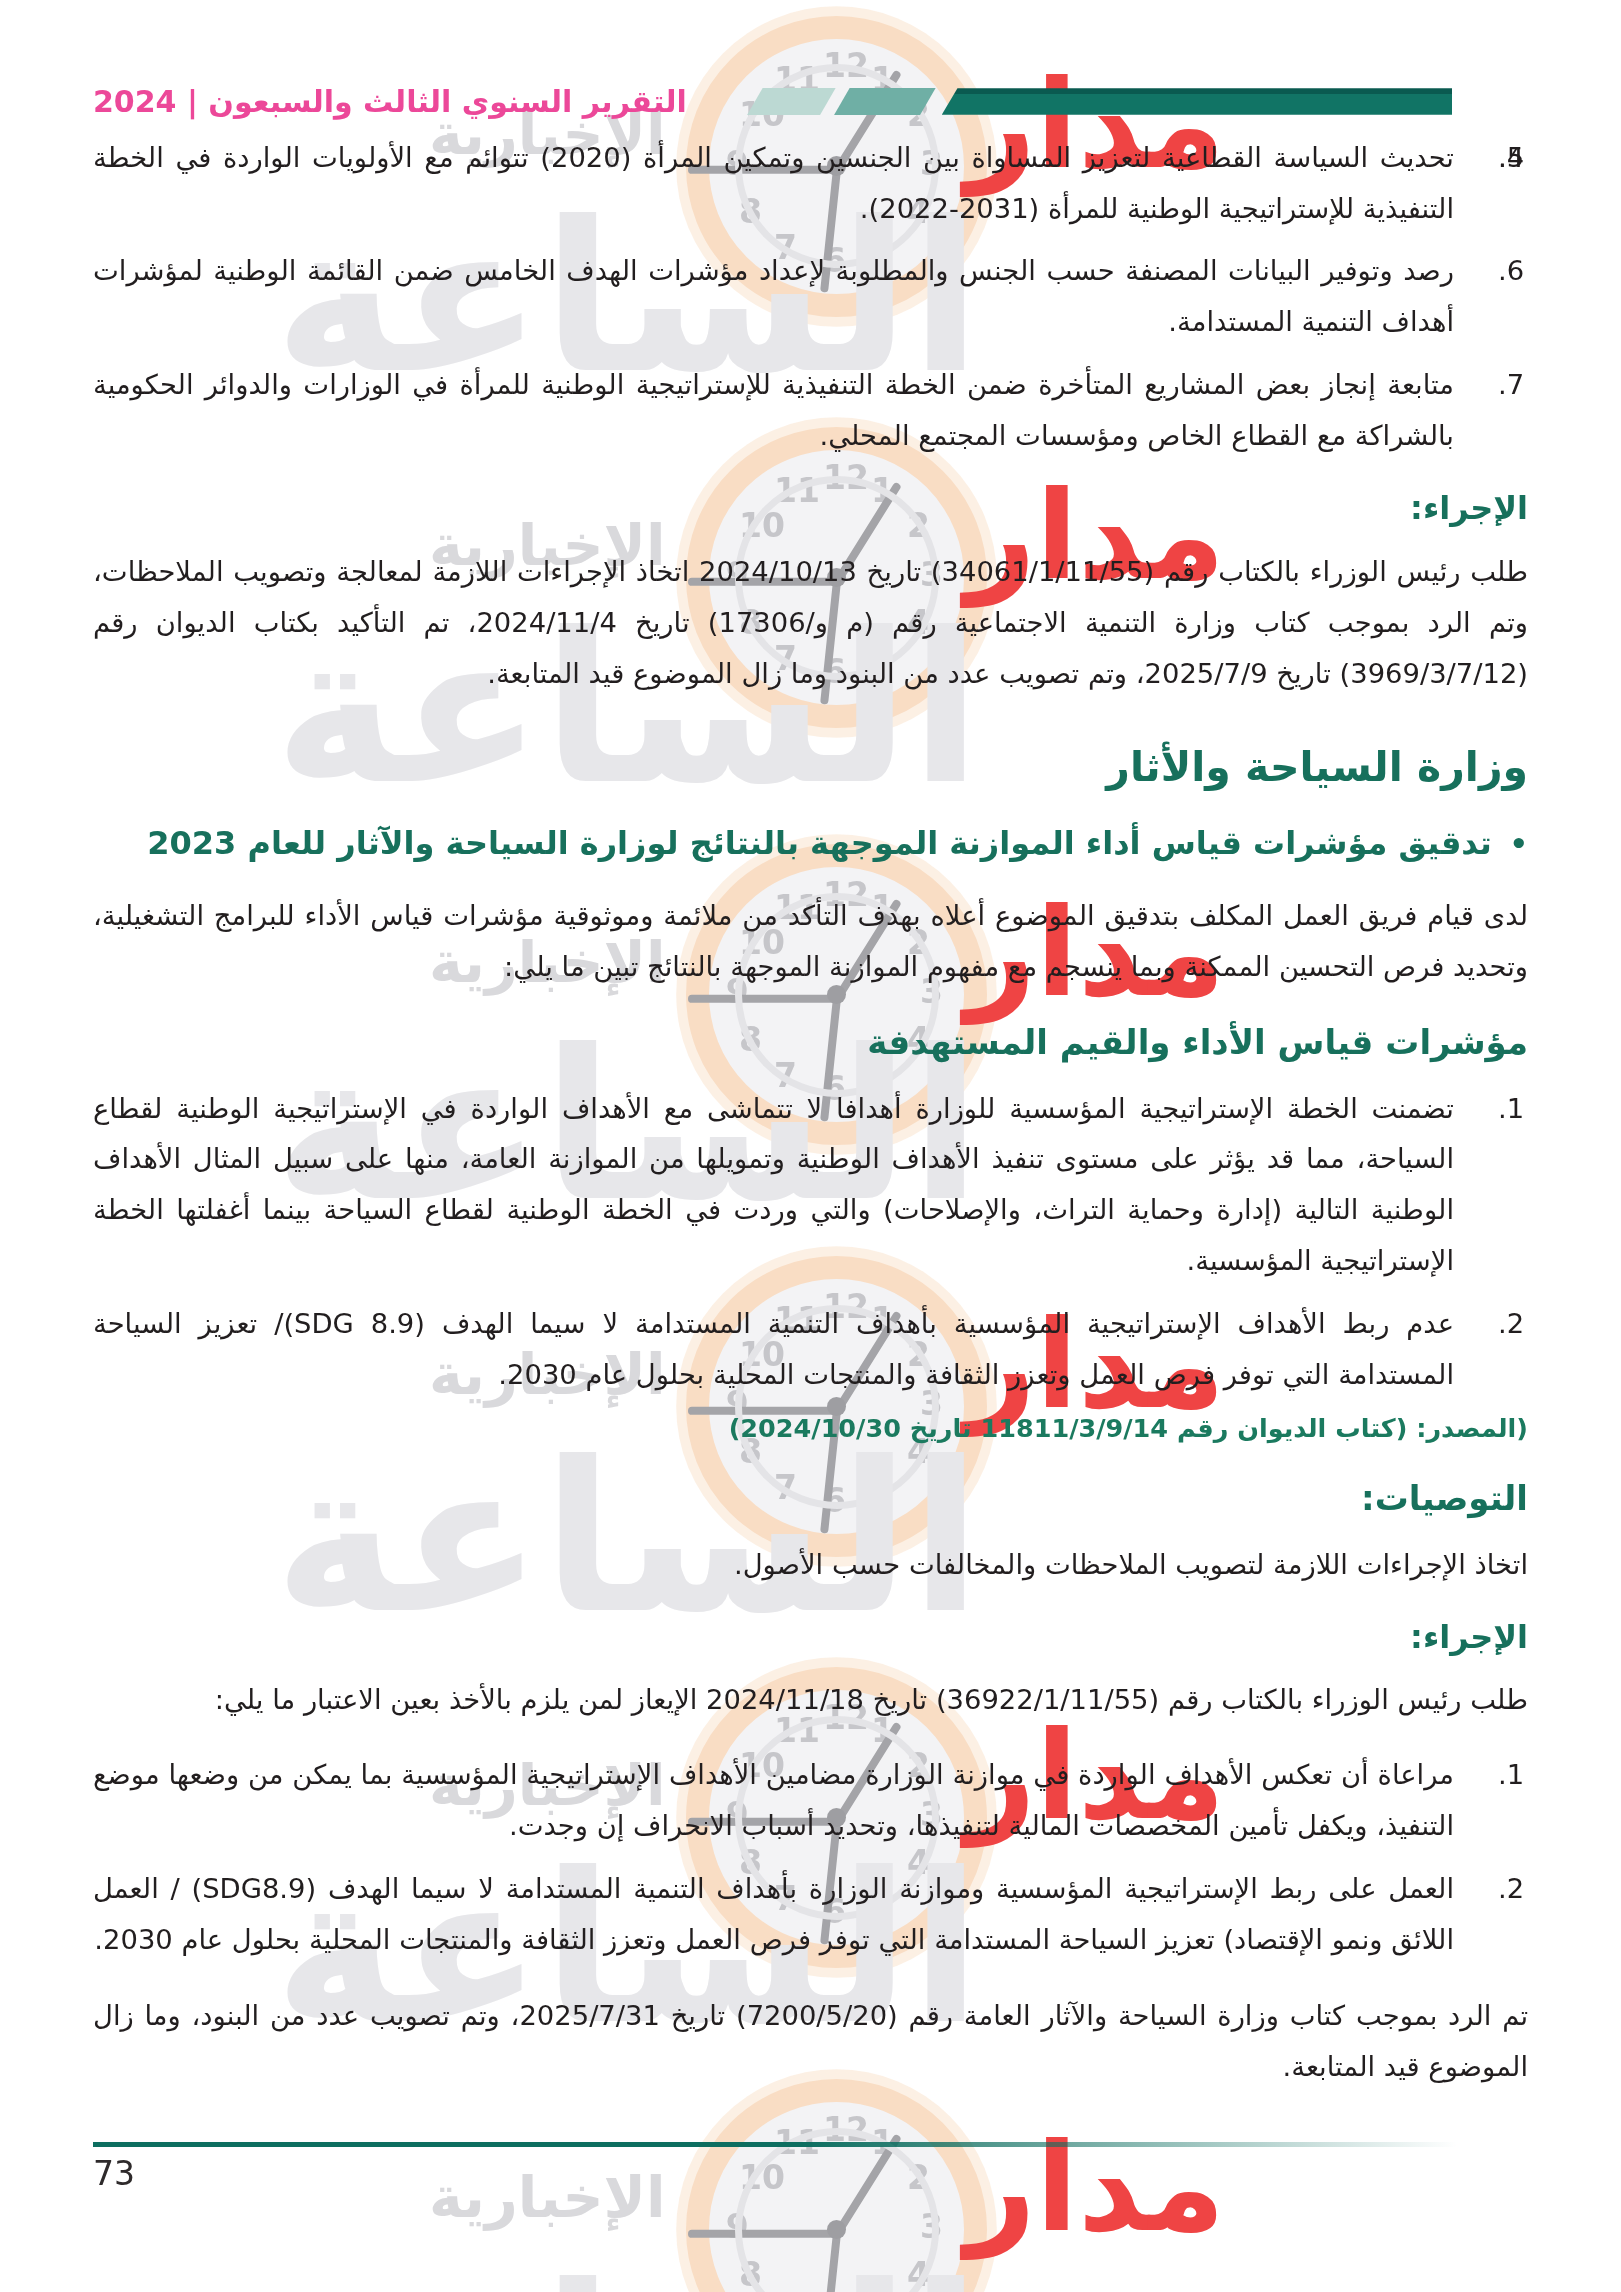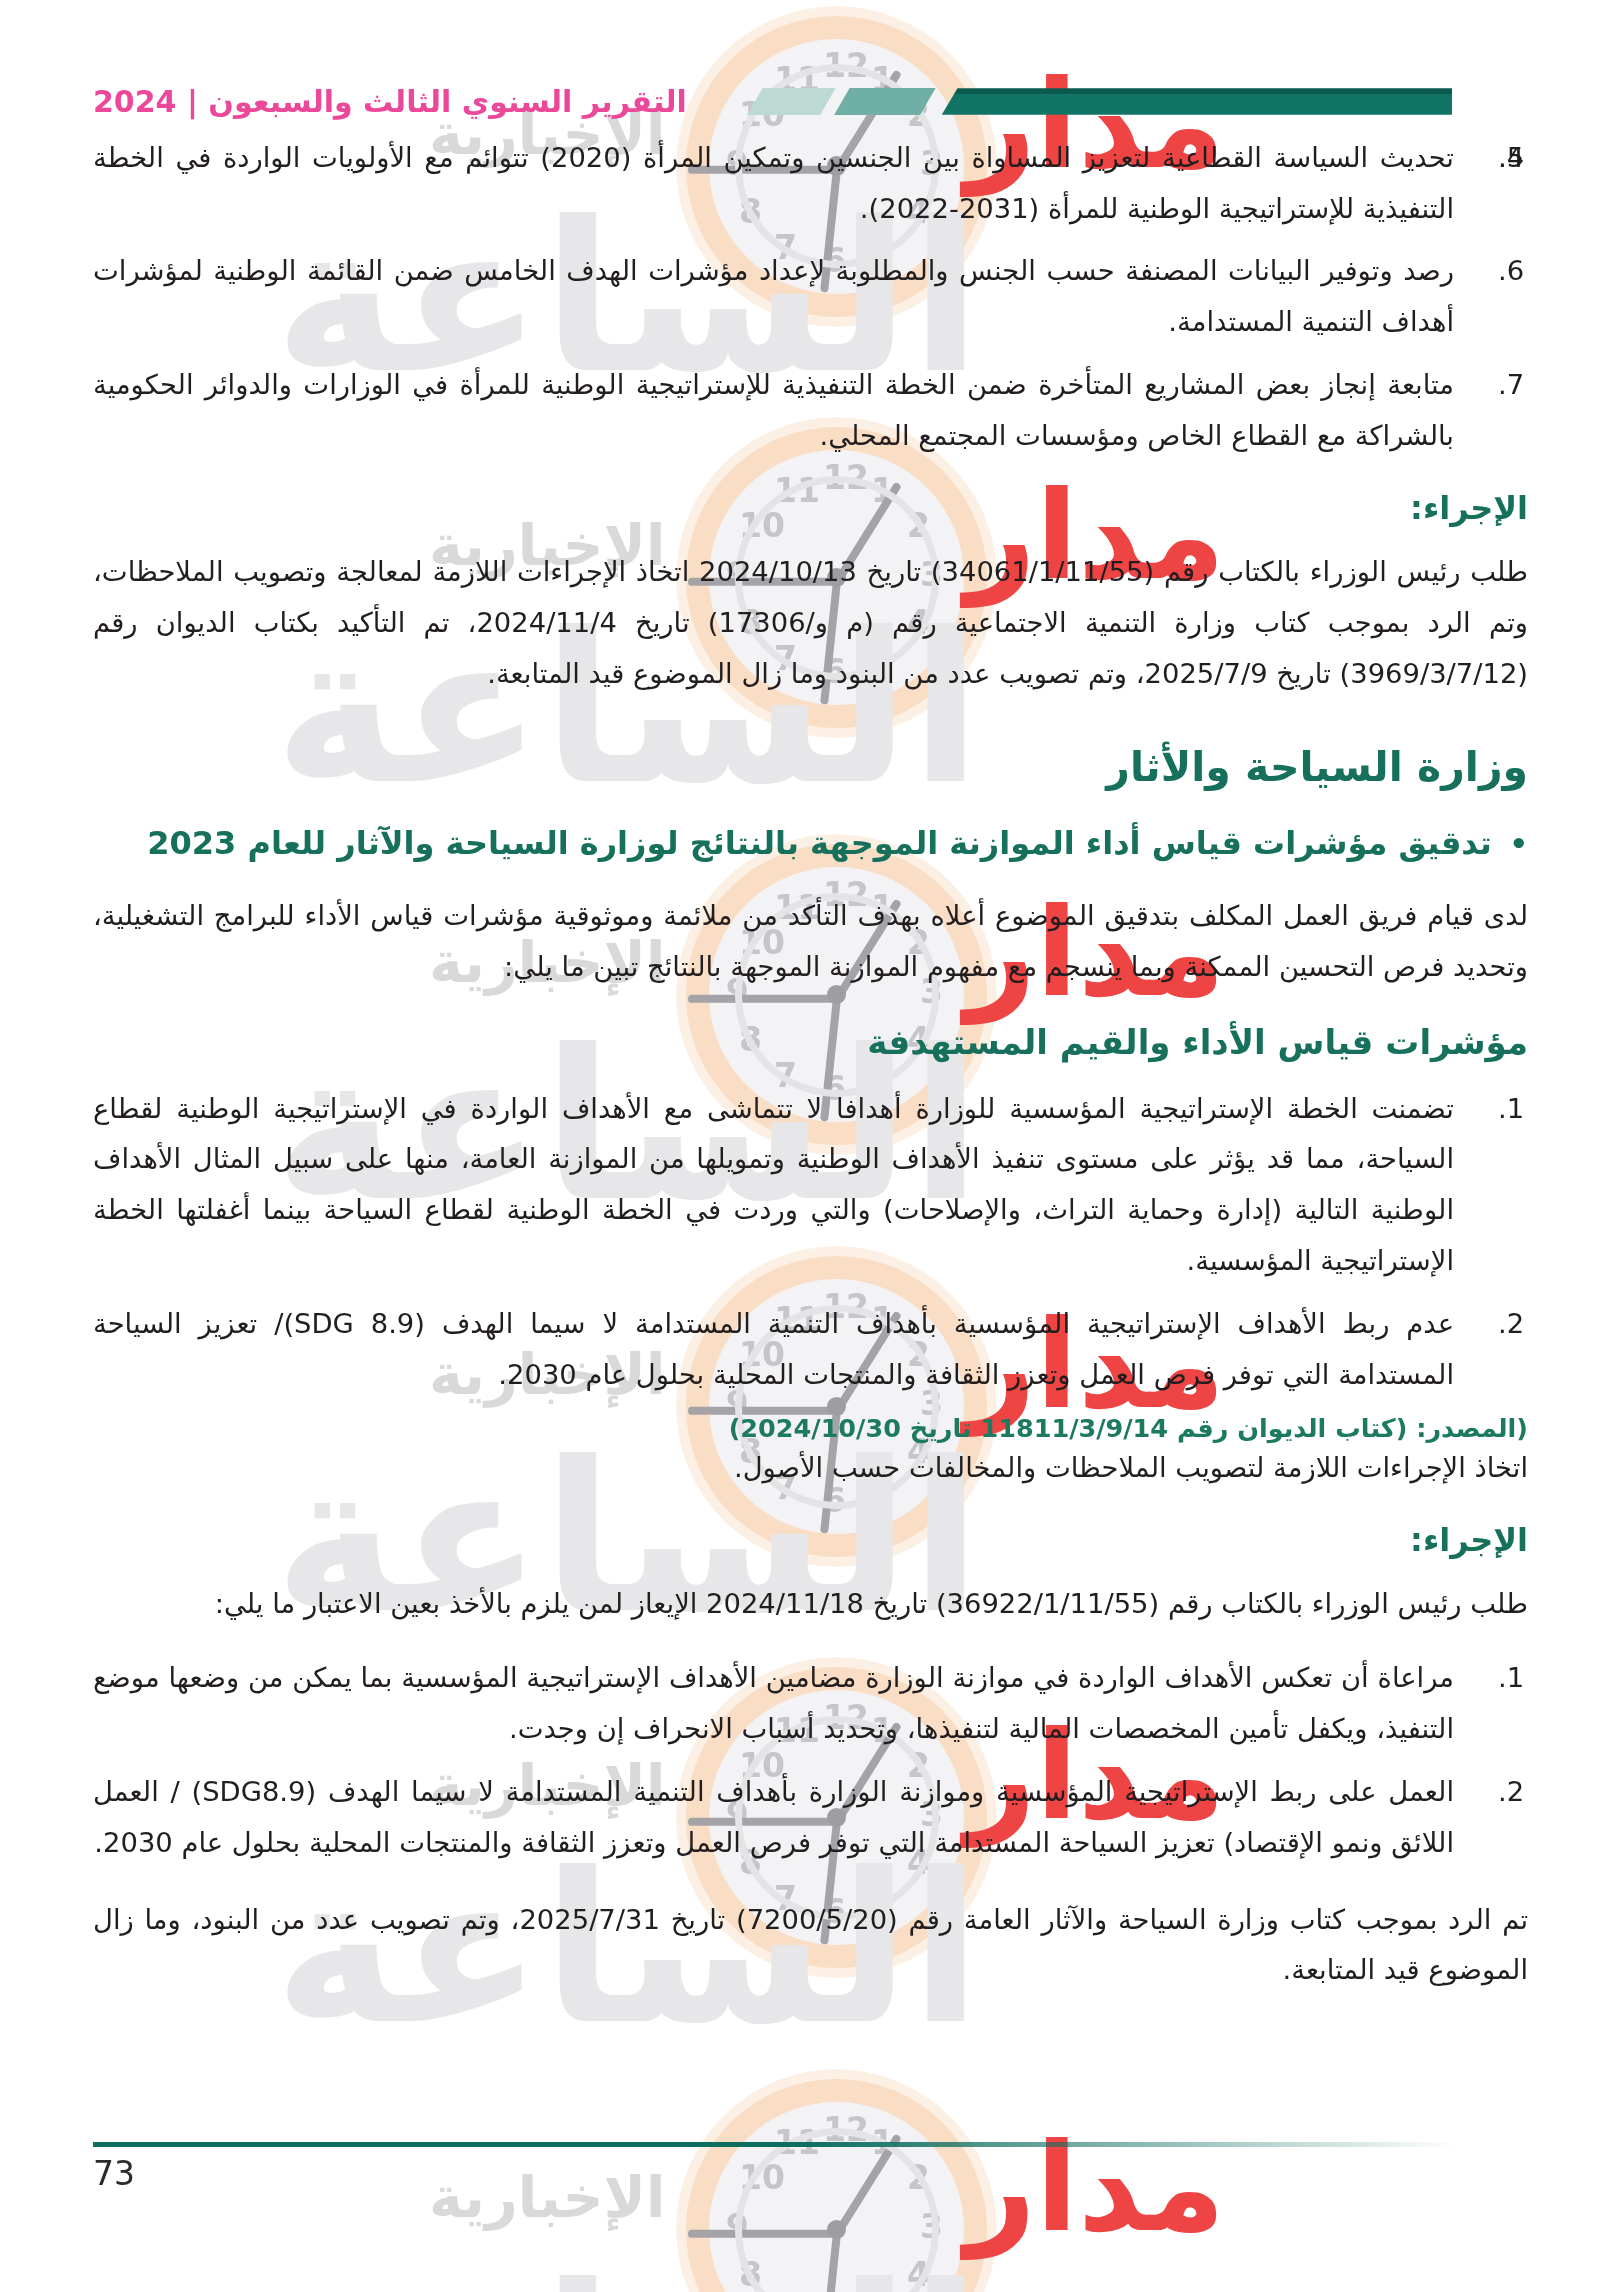--- a/index.html
+++ b/index.html
@@ -251,20 +251,21 @@
         <span class="li-text">تضمنت الخطة الإستراتيجية المؤسسية للوزارة أهدافا لا تتماشى مع الأهداف الواردة في الإستراتيجية الوطنية لقطاع السياحة، مما قد يؤثر على مستوى تنفيذ الأهداف الوطنية وتمويلها من الموازنة العامة، منها على سبيل المثال الأهداف الوطنية التالية (إدارة وحماية التراث، والإصلاحات) والتي وردت في الخطة الوطنية لقطاع السياحة بينما أغفلتها الخطة الإستراتيجية المؤسسية.</span>
       </div>
       <div class="li">
         <span class="num">2.</span>
         <span class="li-text">عدم ربط الأهداف الإستراتيجية المؤسسية بأهداف التنمية المستدامة لا سيما الهدف (SDG 8.9)/ تعزيز السياحة المستدامة التي توفر فرص العمل وتعزز الثقافة والمنتجات المحلية بحلول عام 2030.</span>
       </div>
     </div>
 
     <p class="source">(المصدر: (كتاب الديوان رقم 11811/3/9/14 تاريخ 2024/10/30)</p>
 
+    <h3 class="reco-head">التوصيات:</h3>
     <p class="para">اتخاذ الإجراءات اللازمة لتصويب الملاحظات والمخالفات حسب الأصول.</p>
 
     <h3 class="g-head">الإجراء:</h3>
     <p class="para">طلب رئيس الوزراء بالكتاب رقم (36922/1/11/55) تاريخ 2024/11/18 الإيعاز لمن يلزم بالأخذ بعين الاعتبار ما يلي:</p>
 
     <div class="num-list" style="margin-top:23.5px">
       <div class="li">
         <span class="num">1.</span>
         <span class="li-text">مراعاة أن تعكس الأهداف الواردة في موازنة الوزارة مضامين الأهداف الإستراتيجية المؤسسية بما يمكن من وضعها موضع التنفيذ، ويكفل تأمين المخصصات المالية لتنفيذها، وتحديد أسباب الانحراف إن وجدت.</span>
       </div>

